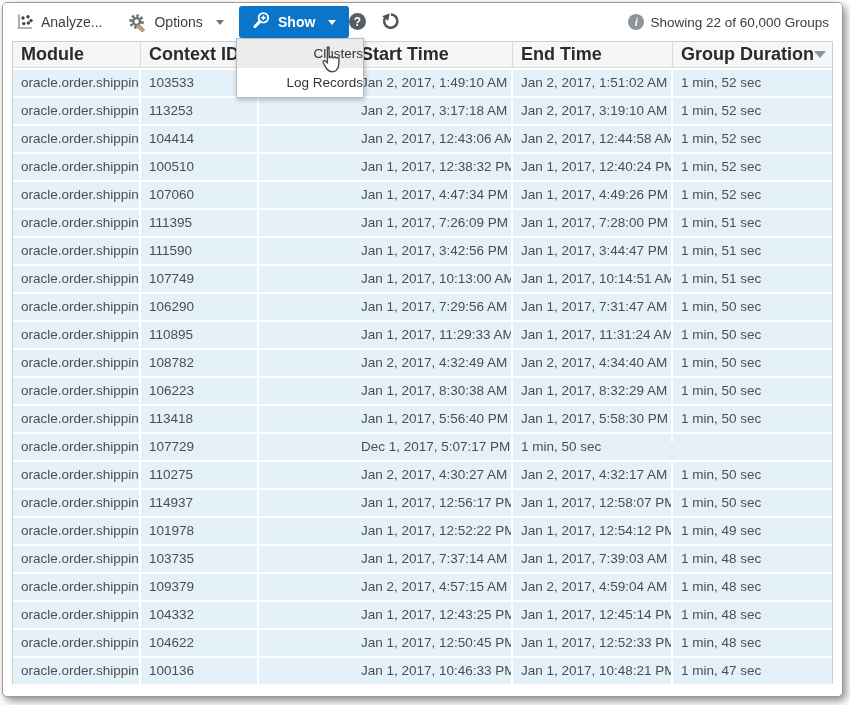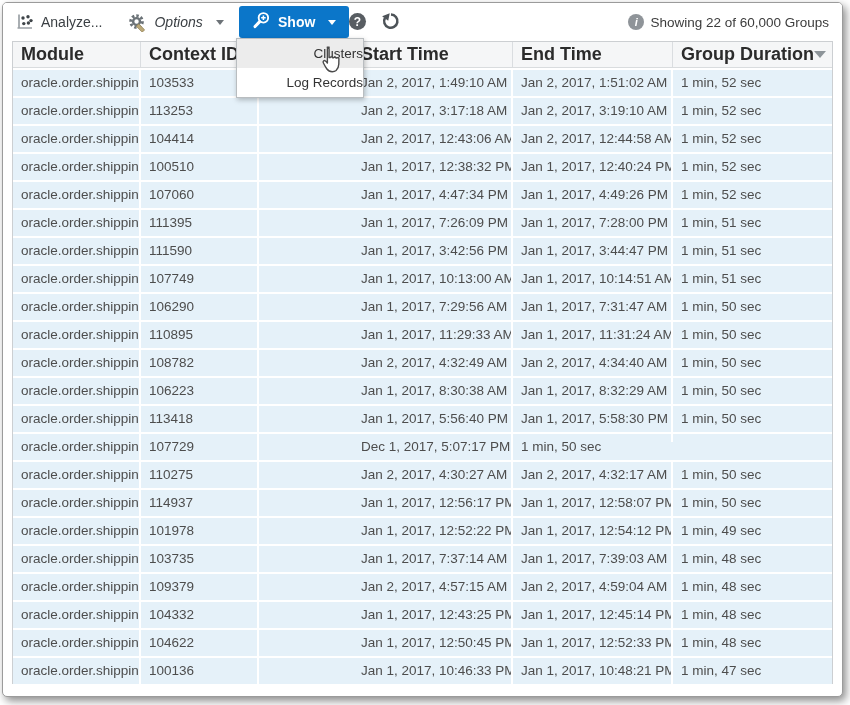--- a/index.html
+++ b/index.html
@@ -10,21 +10,21 @@
     background:#fff; border:1px solid #9b9b9b; border-radius:5px;
     box-shadow:3px 4px 8px rgba(0,0,0,.45);
     overflow:hidden;
   }
 
   
   .toolbar { position:relative; height:38px; display:flex; align-items:center; padding:0 13px; background:#fff; }
   .tb-btn { display:inline-flex; align-items:center; gap:7px; background:transparent; border:none;
             font-family:inherit; font-size:14px; color:#3a3f43; cursor:pointer; }
   .tb-btn .ic { display:inline-flex; }
-  .btn-options { margin-left:26px;font-style:italic; }
+  .btn-options { margin-left:26px; }
   .caret { width:0; height:0; border-left:4.5px solid transparent; border-right:4.5px solid transparent;
            border-top:5px solid #6d7378; margin-left:6px; }
   .show-btn { position:absolute; left:236px; top:3px; height:31px; padding:16px 13px; border:none; border-radius:3px;
               background:var(--accent,#0b76c9); color:#fff; font-family:inherit; font-size:14px; font-weight:bold;
               display:inline-flex; align-items:center; gap:7px; cursor:pointer; }
   .show-btn .caret { border-top-color:#fff; }
   .icon-btn { position:absolute; background:transparent; border:none; cursor:pointer; display:inline-flex; }
   .help-btn { left:346px; top:10px; }
   .help-badge { width:17px; height:17px; border-radius:50%; background:#585d62; color:#fff; font-size:12px;
                 font-weight:bold; display:flex; align-items:center; justify-content:center; }

